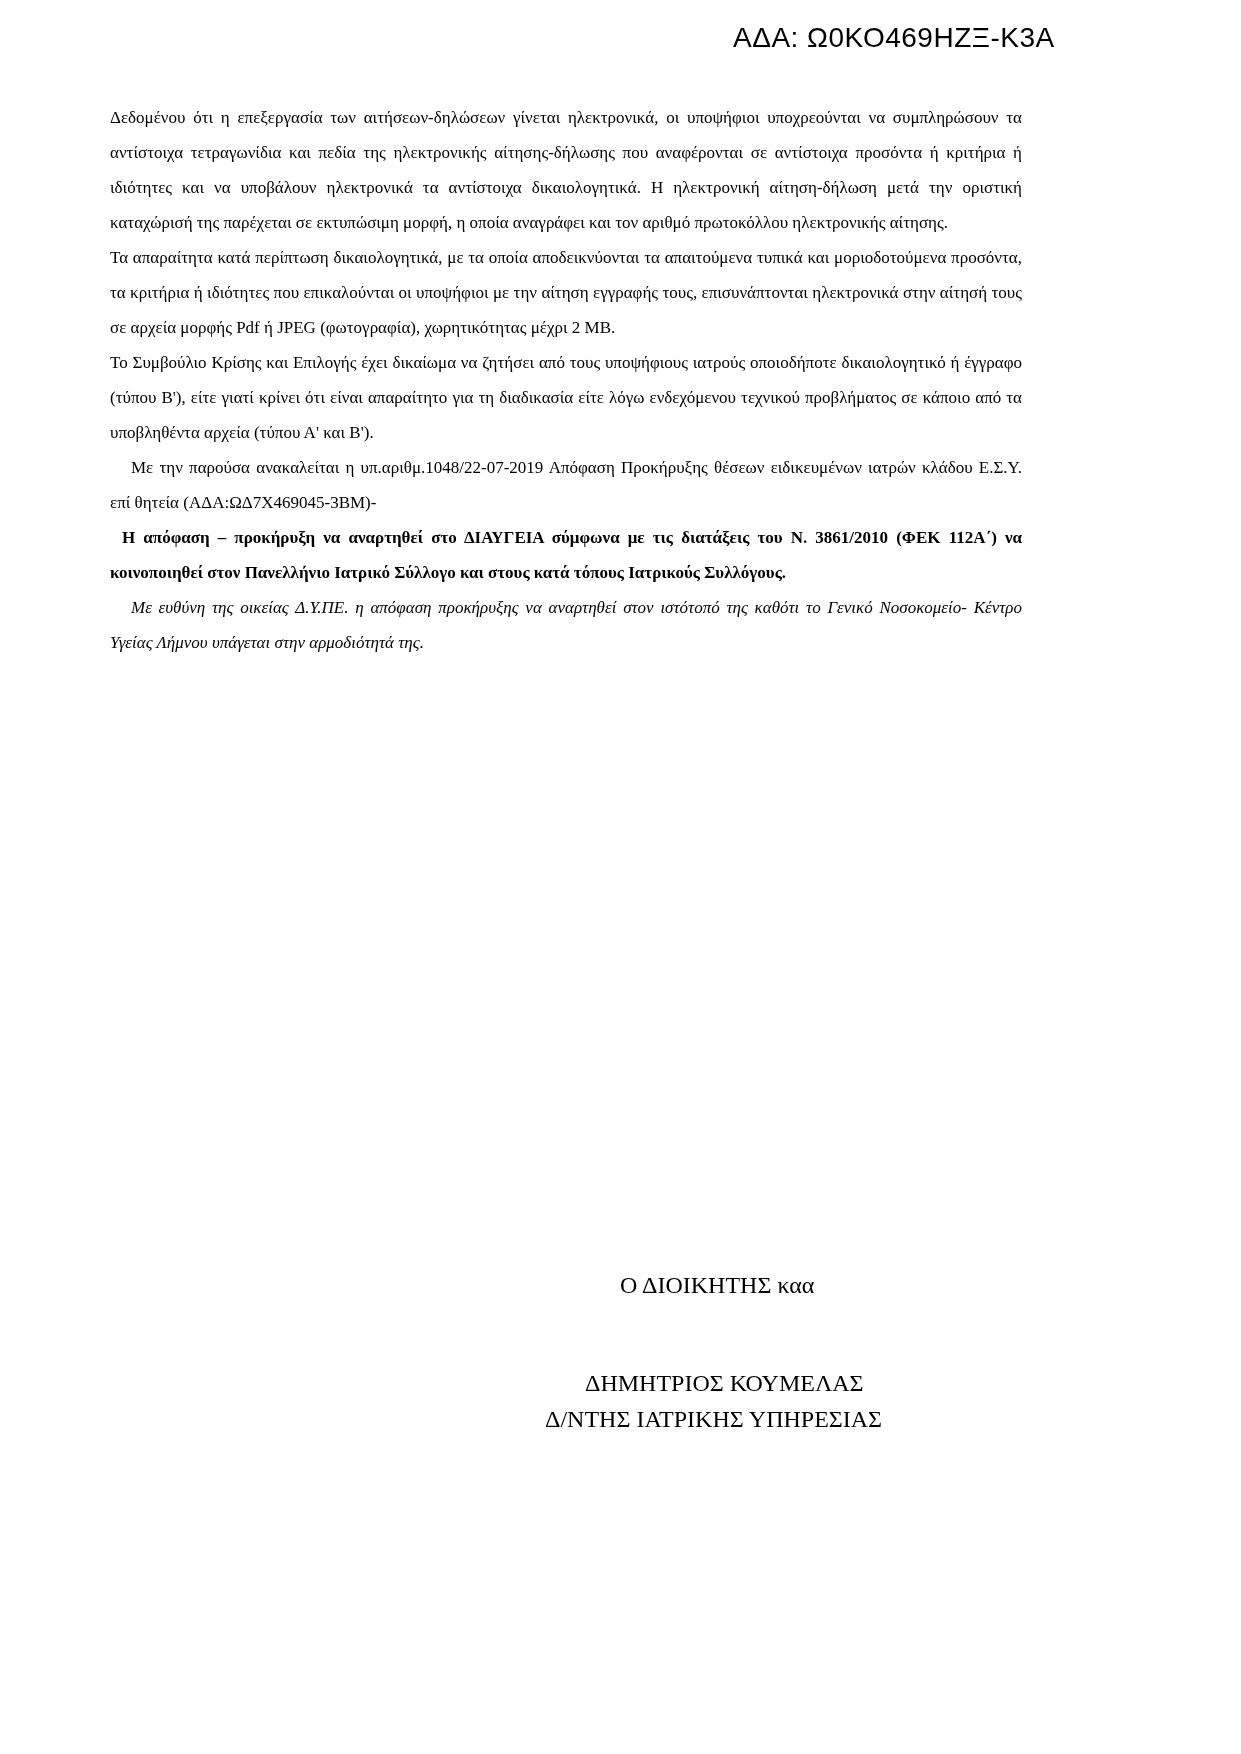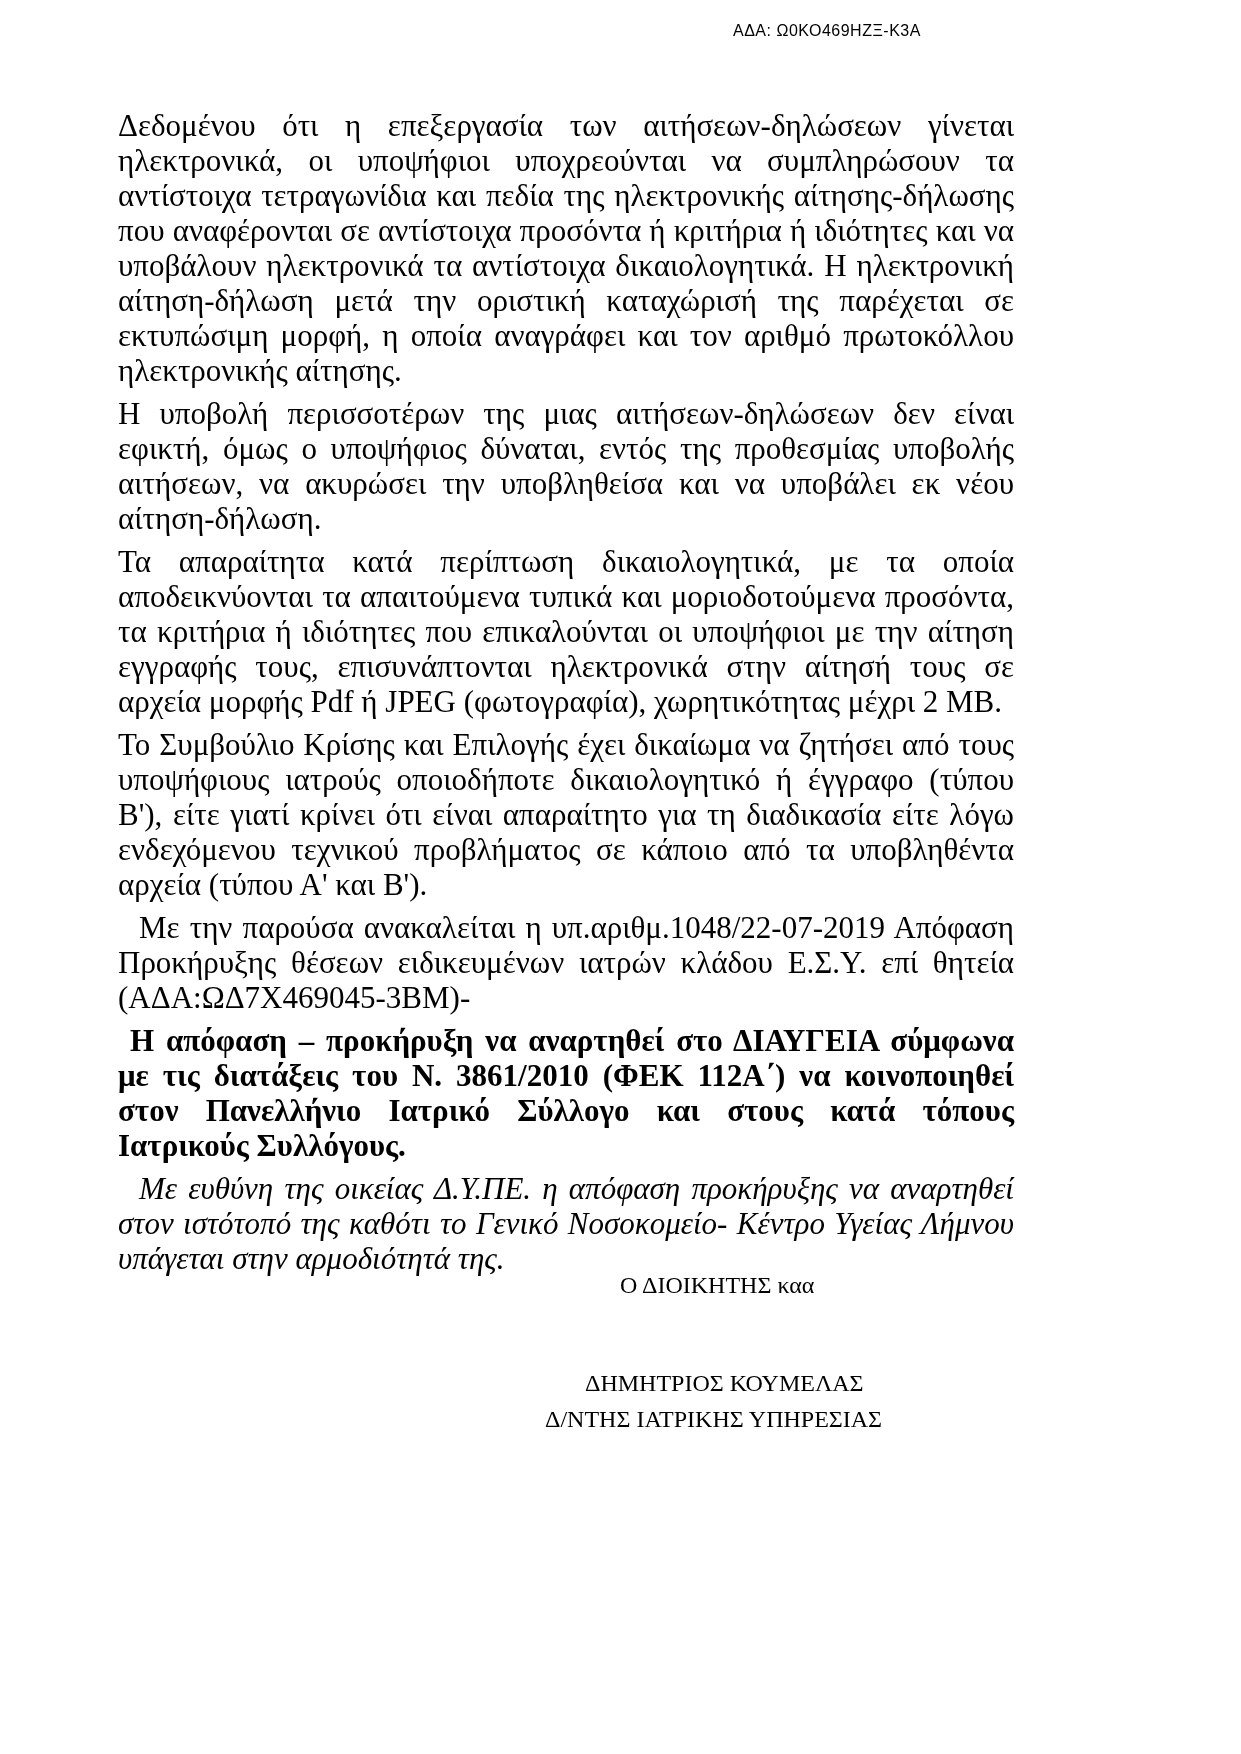--- a/index.html
+++ b/index.html
@@ -14,34 +14,34 @@
     background: #ffffff;
     color: #000000;
     font-family: "Liberation Serif", "DejaVu Serif", serif;
     overflow: hidden;
   }
   .ada-header {
     position: absolute;
     top: 22px;
     left: 733px;
     font-family: "Liberation Sans", "DejaVu Sans", sans-serif;
-    font-size: 16px;
+    font-size: 28px;
     letter-spacing: 0.5px;
     white-space: nowrap;
   }
   .content {
     position: absolute;
     left: 110px;
     top: 100px;
     width: 912px;
   }
   .content p {
-    margin: 8px;
+    margin: 0;
     padding: 0;
-    font-size: 31px;
+    font-size: 17px;
     line-height: 35px;
     text-align: justify;
   }
   .b  { font-weight: bold; }
   .bi { font-weight: normal; font-style: italic; }
   .ind-sm { text-indent: 12px; }
   .ind-md { text-indent: 21px; }
   .sig-line {
     position: absolute;
     font-size: 24px;
@@ -54,21 +54,20 @@
 </style>
 </head>
 <body>
 
 <div class="page">
 
   <div class="ada-header">ΑΔΑ: Ω0ΚΟ469ΗΖΞ-Κ3Α</div>
 
   <div class="content">
     <p>Δεδομένου ότι η επεξεργασία των αιτήσεων-δηλώσεων γίνεται ηλεκτρονικά, οι υποψήφιοι υποχρεούνται να συμπληρώσουν τα αντίστοιχα τετραγωνίδια και πεδία της ηλεκτρονικής αίτησης-δήλωσης που αναφέρονται σε αντίστοιχα προσόντα ή κριτήρια ή ιδιότητες και να υποβάλουν ηλεκτρονικά τα αντίστοιχα δικαιολογητικά. Η ηλεκτρονική αίτηση-δήλωση μετά την οριστική καταχώρισή της παρέχεται σε εκτυπώσιμη μορφή, η οποία αναγράφει και τον αριθμό πρωτοκόλλου ηλεκτρονικής αίτησης.</p>
-    <p>Η υποβολή περισσοτέρων της μιας αιτήσεων-δηλώσεων δεν είναι εφικτή, όμως ο υποψήφιος δύναται, εντός της προθεσμίας υποβολής αιτήσεων, να ακυρώσει την υποβληθείσα και να υποβάλει εκ νέου αίτηση-δήλωση.</p>
     <p>Τα απαραίτητα κατά περίπτωση δικαιολογητικά, με τα οποία αποδεικνύονται τα απαιτούμενα τυπικά και μοριοδοτούμενα προσόντα, τα κριτήρια ή ιδιότητες που επικαλούνται οι υποψήφιοι με την αίτηση εγγραφής τους, επισυνάπτονται ηλεκτρονικά στην αίτησή τους σε αρχεία μορφής Pdf ή JPEG (φωτογραφία), χωρητικότητας μέχρι 2 ΜΒ.</p>
     <p>Το Συμβούλιο Κρίσης και Επιλογής έχει δικαίωμα να ζητήσει από τους υποψήφιους ιατρούς οποιοδήποτε δικαιολογητικό ή έγγραφο (τύπου Β'), είτε γιατί κρίνει ότι είναι απαραίτητο για τη διαδικασία είτε λόγω ενδεχόμενου τεχνικού προβλήματος σε κάποιο από τα υποβληθέντα αρχεία (τύπου Α' και Β').</p>
     <p class="ind-md">Με την παρούσα ανακαλείται η υπ.αριθμ.1048/22-07-2019 Απόφαση Προκήρυξης θέσεων ειδικευμένων ιατρών κλάδου Ε.Σ.Υ. επί θητεία (ΑΔΑ:ΩΔ7Χ469045-3ΒΜ)-</p>
     <p class="b ind-sm">Η απόφαση – προκήρυξη να  αναρτηθεί στο ΔΙΑΥΓΕΙΑ σύμφωνα με τις διατάξεις του Ν. 3861/2010 (ΦΕΚ 112Α΄) να κοινοποιηθεί  στον Πανελλήνιο Ιατρικό Σύλλογο και στους κατά τόπους Ιατρικούς Συλλόγους.</p>
     <p class="bi ind-md">Με ευθύνη της οικείας Δ.Υ.ΠΕ. η  απόφαση προκήρυξης να αναρτηθεί  στον ιστότοπό της  καθότι το Γενικό Νοσοκομείο- Κέντρο Υγείας Λήμνου υπάγεται στην αρμοδιότητά της.</p>
   </div>
 
   <div class="sig-line sig-title">Ο ΔΙΟΙΚΗΤΗΣ καα</div>
 
   <div class="sig-line sig-name">ΔΗΜΗΤΡΙΟΣ ΚΟΥΜΕΛΑΣ</div>

